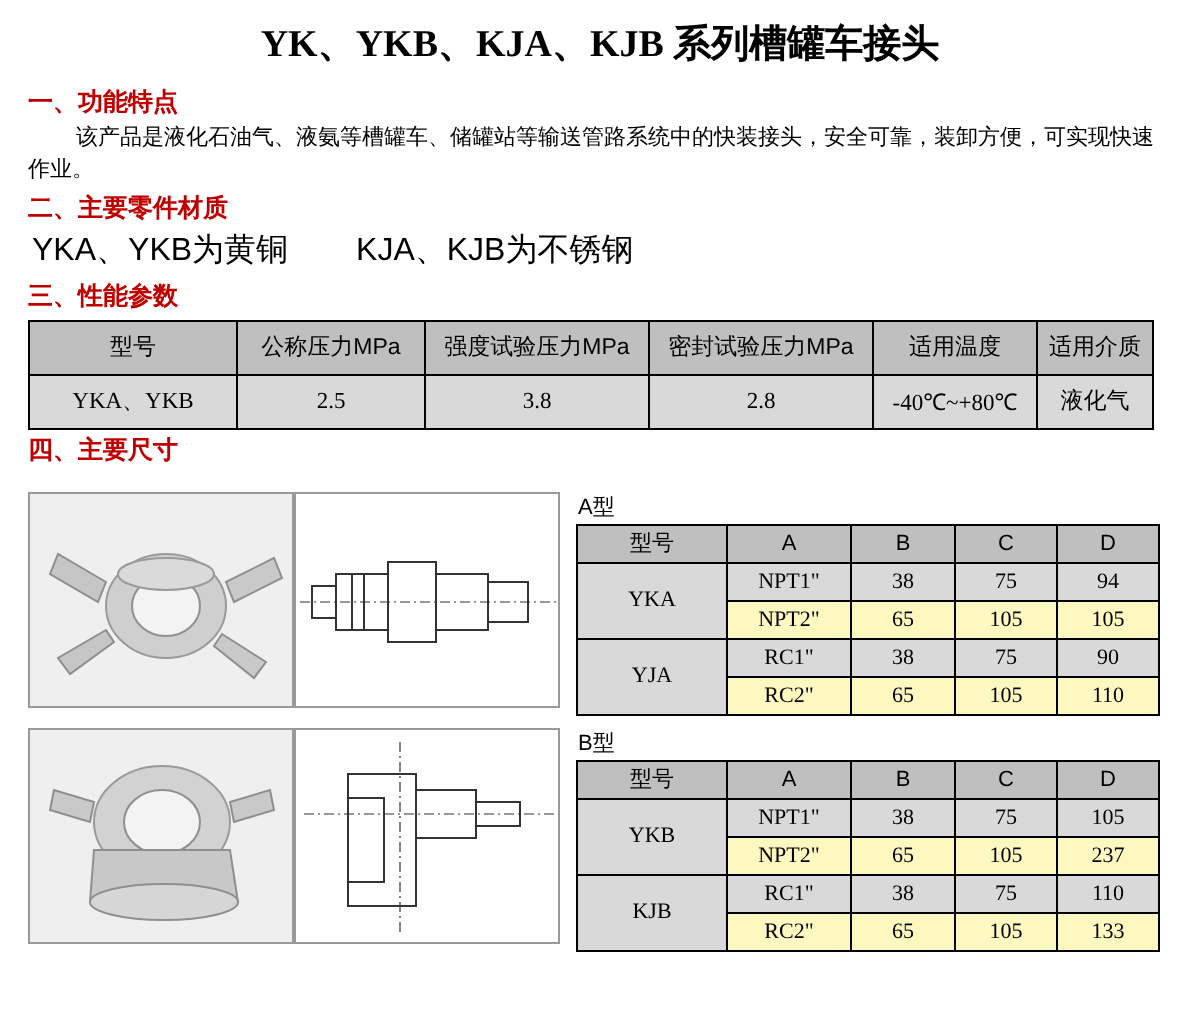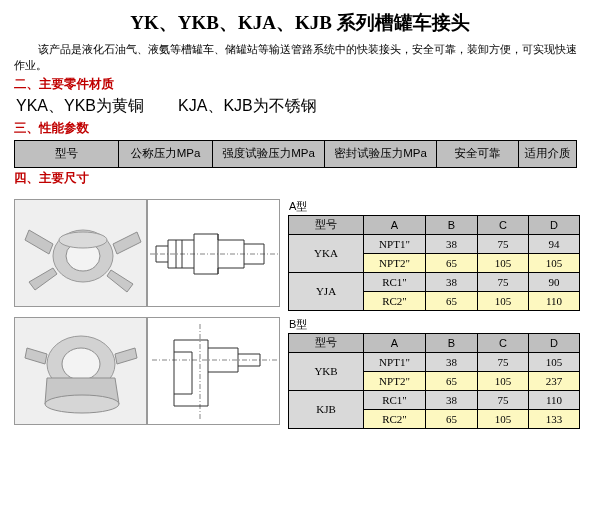--- a/index.html
+++ b/index.html
@@ -146,20 +146,21 @@
   }
   svg { display:block; }
 </style>
 </head>
 <body>
 
 <div class="page">
 
   <div class="title">YK、YKB、KJA、KJB 系列槽罐车接头</div>
 
+  <div class="section-head">一、功能特点</div>
   <p class="para">该产品是液化石油气、液氨等槽罐车、储罐站等输送管路系统中的快装接头，安全可靠，装卸方便，可实现快速作业。</p>
 
   <div class="section-head">二、主要零件材质</div>
   <p class="para2"><span>YKA、YKB为黄铜</span><span class="gap"></span><span>KJA、KJB为不锈钢</span></p>
 
   <div class="section-head">三、性能参数</div>
 
   <table class="spec">
     <colgroup>
       <col style="width:104px">
@@ -168,25 +169,33 @@
       <col style="width:112px">
       <col style="width:82px">
       <col style="width:58px">
     </colgroup>
     <thead>
       <tr>
         <td>型号</td>
         <td>公称压力MPa</td>
         <td>强度试验压力MPa</td>
         <td>密封试验压力MPa</td>
-        <td>安全可靠</td>
+        <td>适用温度</td>
         <td>适用介质</td>
       </tr>
     </thead>
     <tbody>
+      <tr>
+        <td>YKA、YKB</td>
+        <td>2.5</td>
+        <td>3.8</td>
+        <td>2.8</td>
+        <td>-40℃~+80℃</td>
+        <td>液化气</td>
+      </tr>
     </tbody>
   </table>
 
   <div class="section-head">四、主要尺寸</div>
 
   <div class="lower">
 
     <div class="row" style="margin-top:2px;">
 
       <div class="imgcell photo">

